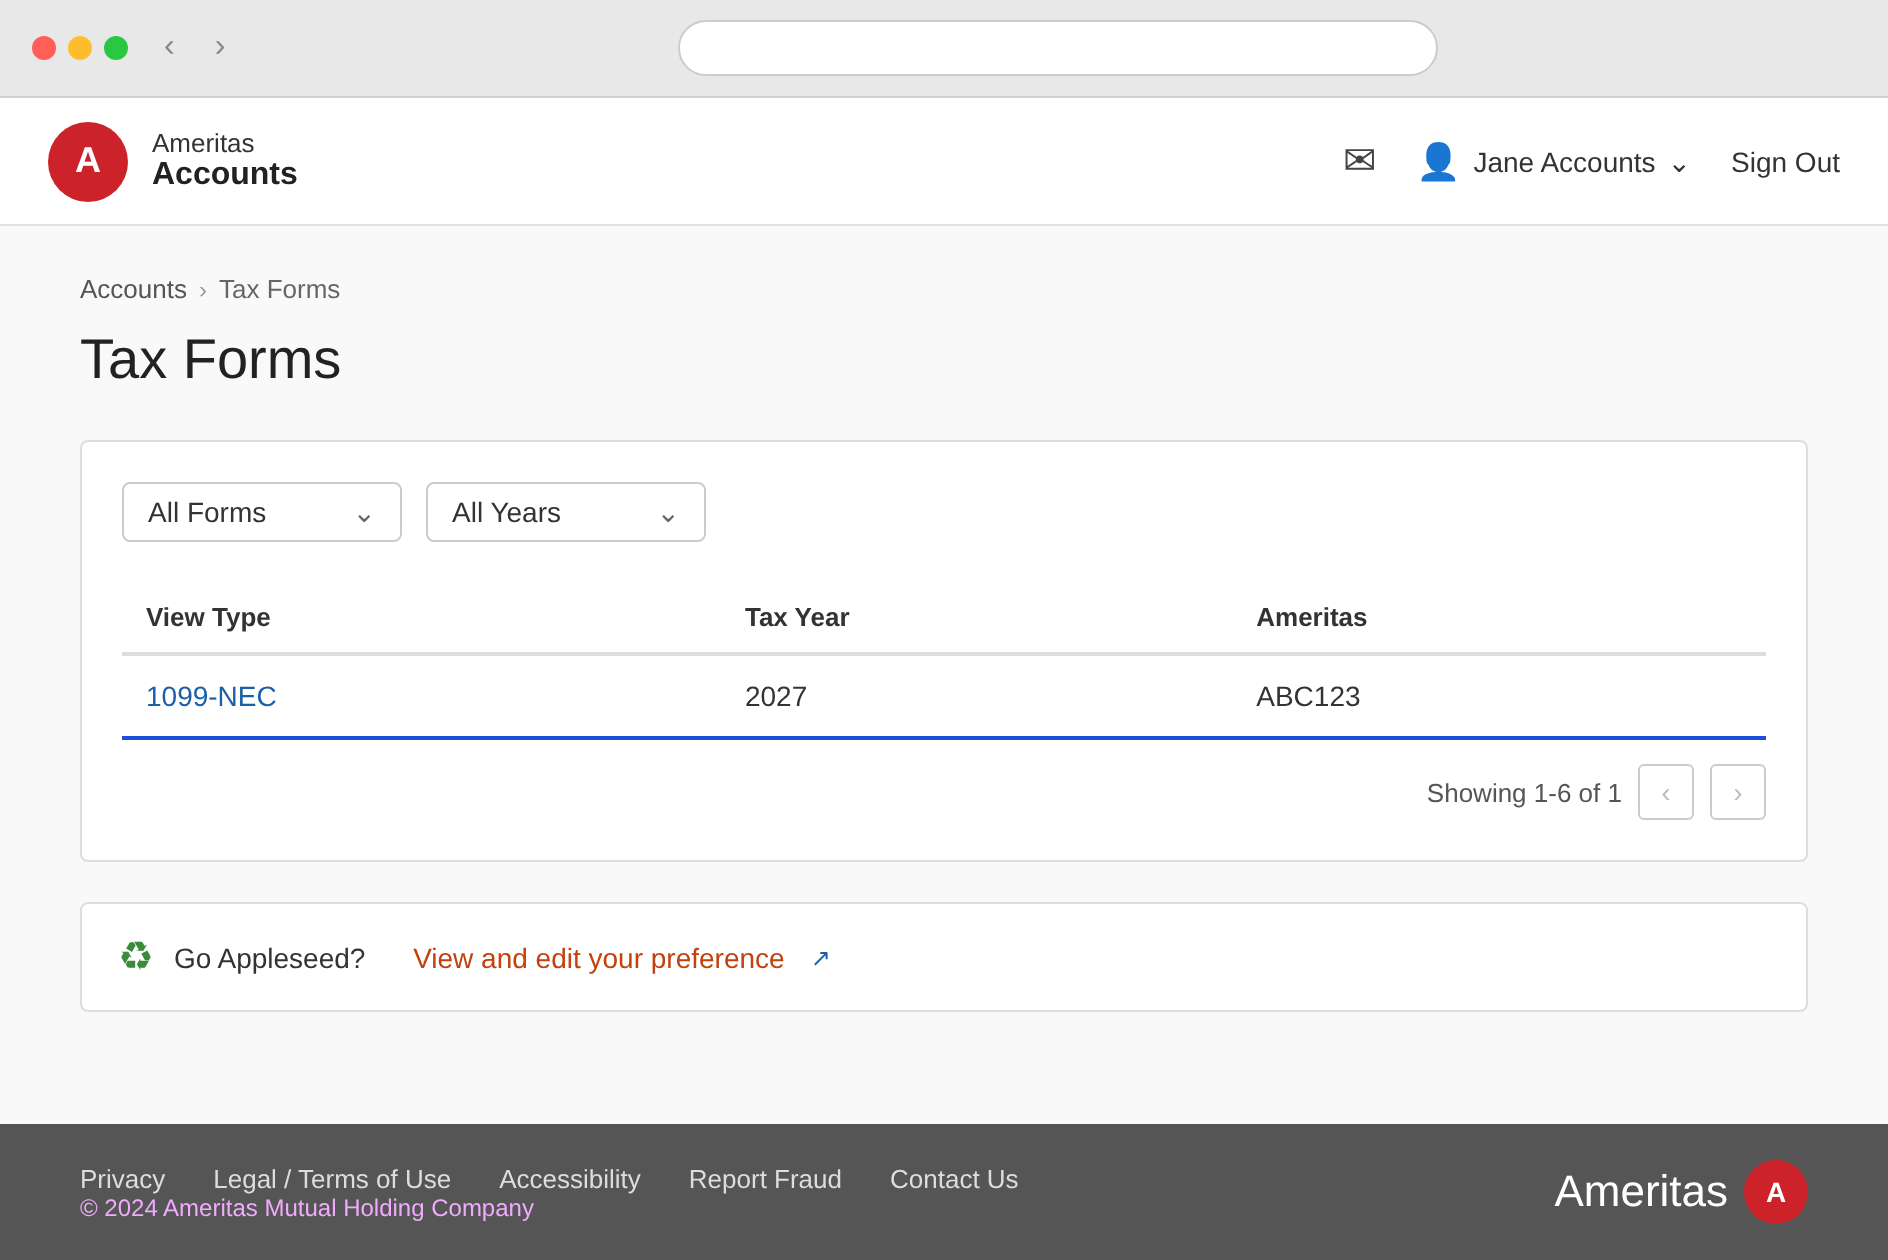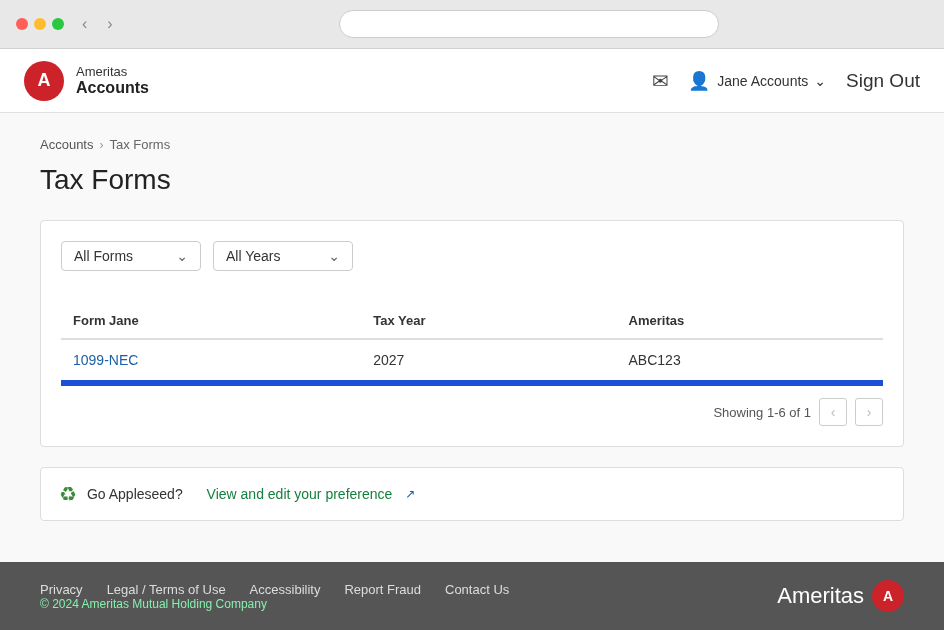--- a/index.html
+++ b/index.html
@@ -43,21 +43,21 @@
       display: flex; align-items: center; justify-content: center;
       color: white; font-weight: bold; font-size: 18px;
     }
     .brand-text { display: flex; flex-direction: column; }
     .brand-name { font-size: 13px; color: #333; }
     .brand-sub { font-size: 16px; font-weight: 700; color: #222; }
     .header-right { display: flex; align-items: center; gap: 20px; }
     .mail-icon { font-size: 20px; color: #444; cursor: pointer; }
     .user-menu { display: flex; align-items: center; gap: 6px; cursor: pointer; color: #333; font-size: 14px; }
     .user-icon { color: #555; font-size: 18px; }
-    .sign-out-btn { font-size: 19px; color: #333; cursor: pointer; background: none; border: none; }
+    .sign-out-btn { font-size: 14px; color: #333; cursor: pointer; background: none; border: none; }
 
     
     .main { flex: 1; padding: 24px 40px; background: #f9f9f9; }
 
     
     .breadcrumb { display: flex; align-items: center; gap: 6px; font-size: 13px; color: #666; margin-bottom: 12px; }
     .breadcrumb a { color: #555; text-decoration: none; }
     .breadcrumb-sep { color: #999; font-size: 12px; }
 
     
@@ -66,67 +66,67 @@
     
     .card {
       background: white;
       border: 1px solid #ddd;
       border-radius: 4px;
       padding: 20px;
       margin-bottom: 20px;
     }
 
     
-    .filters { display: flex; gap: 12px; margin-bottom: 32px; }
+    .filters { display: flex; gap: 12px; margin-bottom: 20px; }
     .filter-select {
       display: flex; align-items: center; justify-content: space-between;
       border: 1px solid #ccc; border-radius: 4px;
       padding: 6px 12px; min-width: 140px;
       cursor: pointer; background: white; font-size: 14px; color: #333;
     }
     .filter-select .chevron { color: #666; margin-left: 8px; }
 
     
     .table { width: 100%; border-collapse: collapse; }
     .table th {
       text-align: left; font-size: 13px; font-weight: 600;
       color: #333; padding: 10px 12px;
       border-bottom: 2px solid #ddd;
     }
     .table td {
       padding: 12px 12px; font-size: 14px; color: #333;
-      border-bottom: 6px solid #1d4ed8;
+      border-bottom: 2px solid #1d4ed8;
     }
     .table td a { color: #1a5fa8; text-decoration: none; }
 
     
     .pagination { display: flex; align-items: center; justify-content: flex-end; gap: 8px; padding-top: 12px; }
     .pagination-text { font-size: 13px; color: #555; }
     .page-btn { background: none; border: 1px solid #ccc; border-radius: 3px; width: 28px; height: 28px; cursor: pointer; font-size: 14px; color: #555; display: flex; align-items: center; justify-content: center; }
     .page-btn:disabled { color: #bbb; cursor: default; }
 
     
     .paperless-banner {
       background: white; border: 1px solid #ddd; border-radius: 4px;
       padding: 14px 18px; display: flex; align-items: center; gap: 10px;
       font-size: 14px; color: #333;
     }
     .leaf-icon { color: #3a8c3a; font-size: 20px; }
-    .paperless-link { color: #15803d; text-decoration: none; }
+    .paperless-link { color: #c2410c; text-decoration: none; }
     .ext-icon { font-size: 12px; color: #1a5fa8; margin-left: 3px; }
 
     
     .footer {
       background: #555;
       color: #ddd;
       padding: 18px 40px;
     }
     .footer-links { display: flex; gap: 24px; margin-bottom: 0; }
     .footer-link { color: #ddd; font-size: 13px; text-decoration: none; cursor: pointer; }
-    .footer-copy { font-size: 12px; color: #86efac; }
+    .footer-copy { font-size: 12px; color: #f0abfc; }
     .footer-inner { display: flex; justify-content: space-between; align-items: center; }
     .footer-brand { display: flex; align-items: center; gap: 8px; color: white; font-size: 22px; font-weight: 300; }
     .footer-logo-circle {
       width: 32px; height: 32px; border-radius: 50%; background: #cc2229;
       display: flex; align-items: center; justify-content: center; color: white; font-size: 14px; font-weight: bold;
     }
   </style>
 </head>
 <body>
 
@@ -183,21 +183,21 @@
         </div>
         <div class="filter-select">
           <span>All Years</span>
           <span class="chevron">⌄</span>
         </div>
       </div>
 
       <table class="table">
         <thead>
           <tr>
-            <th>Form Jane</th>
+            <th>View Type</th>
             <th>Tax Year</th>
             <th>Ameritas</th>
           </tr>
         </thead>
         <tbody id="table-body">
 
         <tr>
       <td>
         <a href="#">1099-NEC</a>
       </td>

